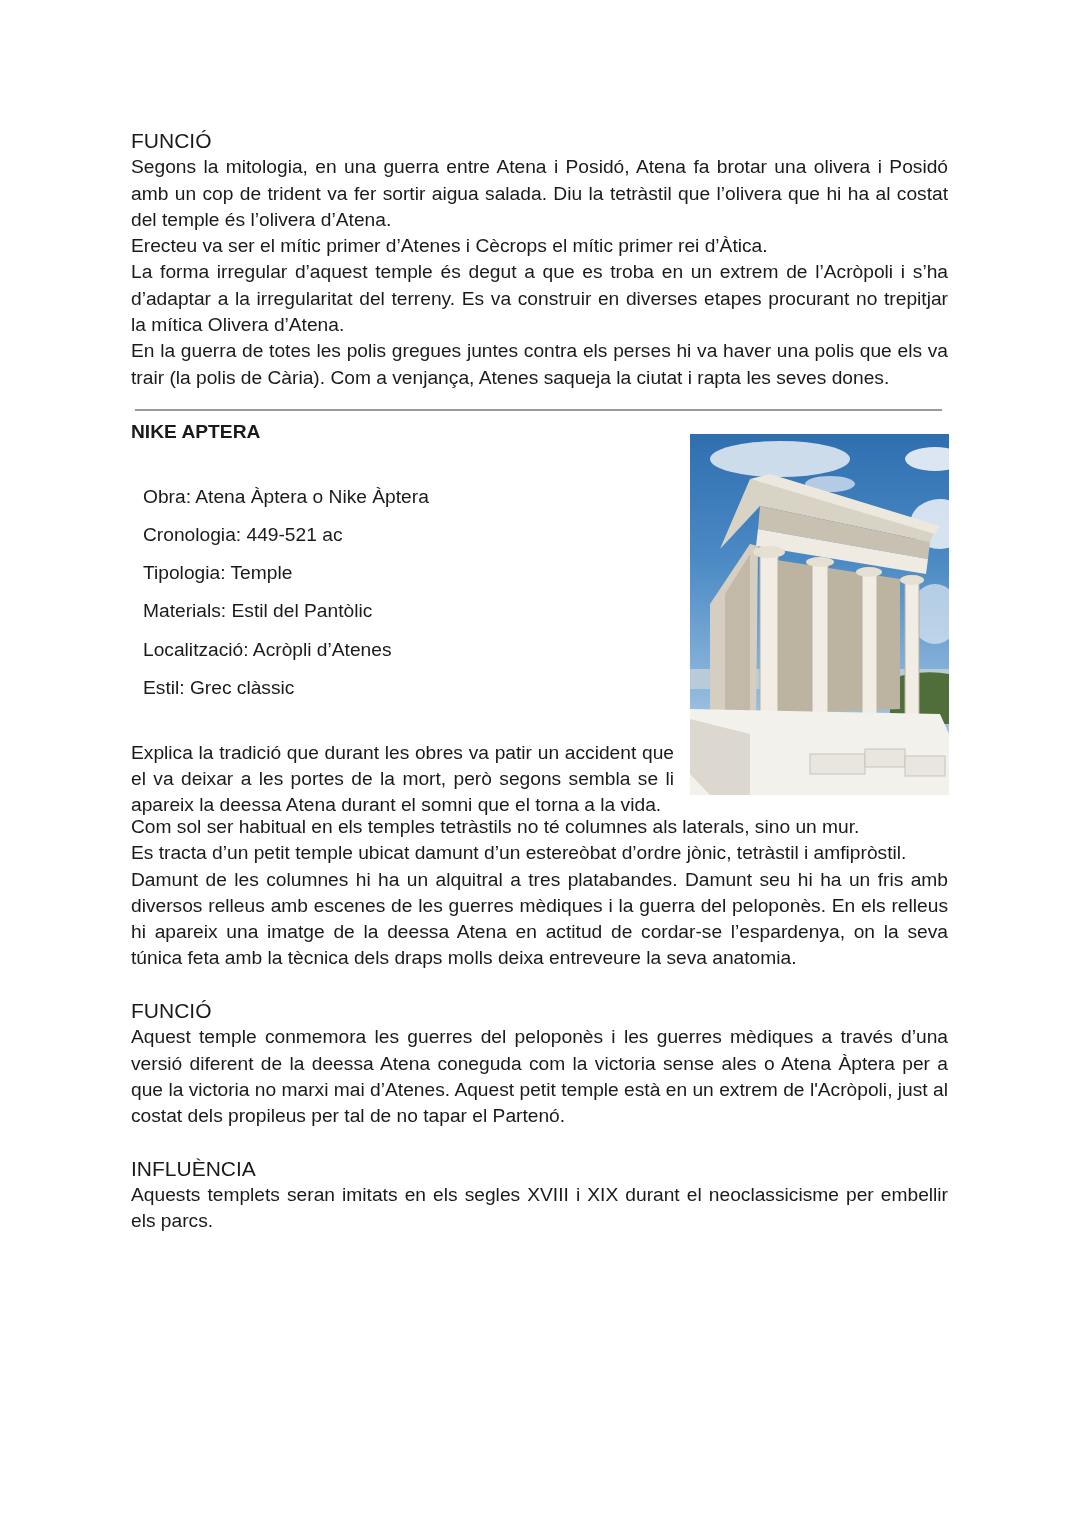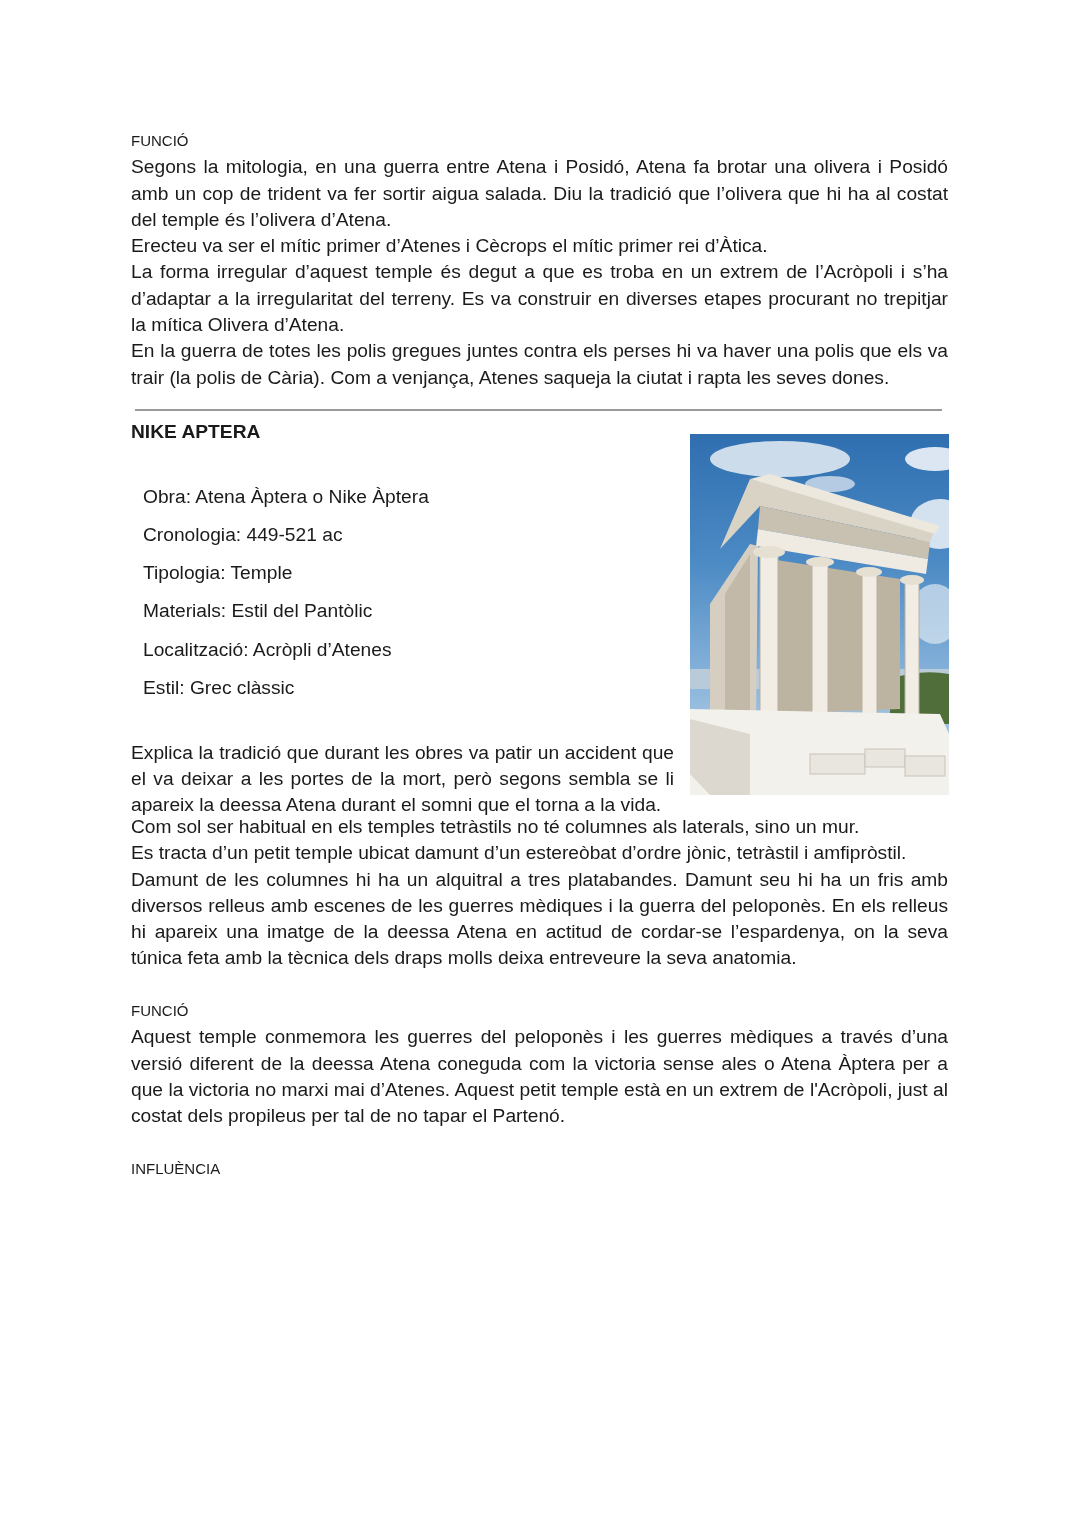--- a/index.html
+++ b/index.html
@@ -19,21 +19,21 @@
       position: absolute;
       left: 131px;
       top: 128px;
       width: 817px;
       font-size: 19.2px;
       line-height: 26.3px;
     }
     .heading {
       margin: 0;
       font-weight: normal;
-      font-size: 15px;
+      font-size: 21px;
       line-height: 26.3px;
     }
     .para {
       margin: 0;
       text-align: justify;
       text-align-last: left;
     }
     .divider {
       position: absolute;
       left: 135px;
@@ -78,21 +78,21 @@
       font-size: 19.2px;
       line-height: 26.3px;
     }
     .block-gap { height: 26.3px; }
   </style>
 </head>
 <body>
 
 <div class="page">
   <p class="heading">FUNCIÓ</p>
-  <p class="para">Segons la mitologia, en una guerra entre Atena i Posidó, Atena fa brotar una olivera i Posidó amb un cop de trident va fer sortir aigua salada. Diu la tradició que l’olivera que hi ha al costat del temple és l’olivera d’Atena.</p>
+  <p class="para">Segons la mitologia, en una guerra entre Atena i Posidó, Atena fa brotar una olivera i Posidó amb un cop de trident va fer sortir aigua salada. Diu la tetràstil que l’olivera que hi ha al costat del temple és l’olivera d’Atena.</p>
   <p class="para">Erecteu va ser el mític primer d’Atenes i Cècrops el mític primer rei d’Àtica.</p>
   <p class="para">La forma irregular d’aquest temple és degut a que es troba en un extrem de l’Acròpoli i s’ha d’adaptar a la irregularitat del terreny. Es va construir en diverses etapes procurant no trepitjar la mítica Olivera d’Atena.</p>
   <p class="para">En la guerra de totes les polis gregues juntes contra els perses hi va haver una polis que els va trair (la polis de Cària). Com a venjança, Atenes saqueja la ciutat i rapta les seves dones.</p>
 </div>
 
 <div class="divider"></div>
 
 <div class="section2">
   <p class="title-bold">NIKE APTERA</p>
   <div class="spacer"></div>
@@ -163,13 +163,14 @@
   <p class="para">Damunt de les columnes hi ha un alquitral a tres platabandes. Damunt seu hi ha un fris amb diversos relleus amb escenes de les guerres mèdiques i la guerra del peloponès. En els relleus hi apareix una imatge de la deessa Atena en actitud de cordar-se l’espardenya, on la seva túnica feta amb la tècnica dels draps molls deixa entreveure la seva anatomia.</p>
 
   <div class="block-gap"></div>
 
   <p class="heading">FUNCIÓ</p>
   <p class="para">Aquest temple conmemora les guerres del peloponès i les guerres mèdiques a través d’una versió diferent de la deessa Atena coneguda com la victoria sense ales o Atena Àptera per a que la victoria no marxi mai d’Atenes. Aquest petit temple està en un extrem de l'Acròpoli, just al costat dels propileus per tal de no tapar el Partenó.</p>
 
   <div class="block-gap"></div>
 
   <p class="heading">INFLUÈNCIA</p>
+  <p class="para">Aquests templets seran imitats en els segles XVIII i XIX durant el neoclassicisme per embellir els parcs.</p>
 </div>
 
 </body></html>

